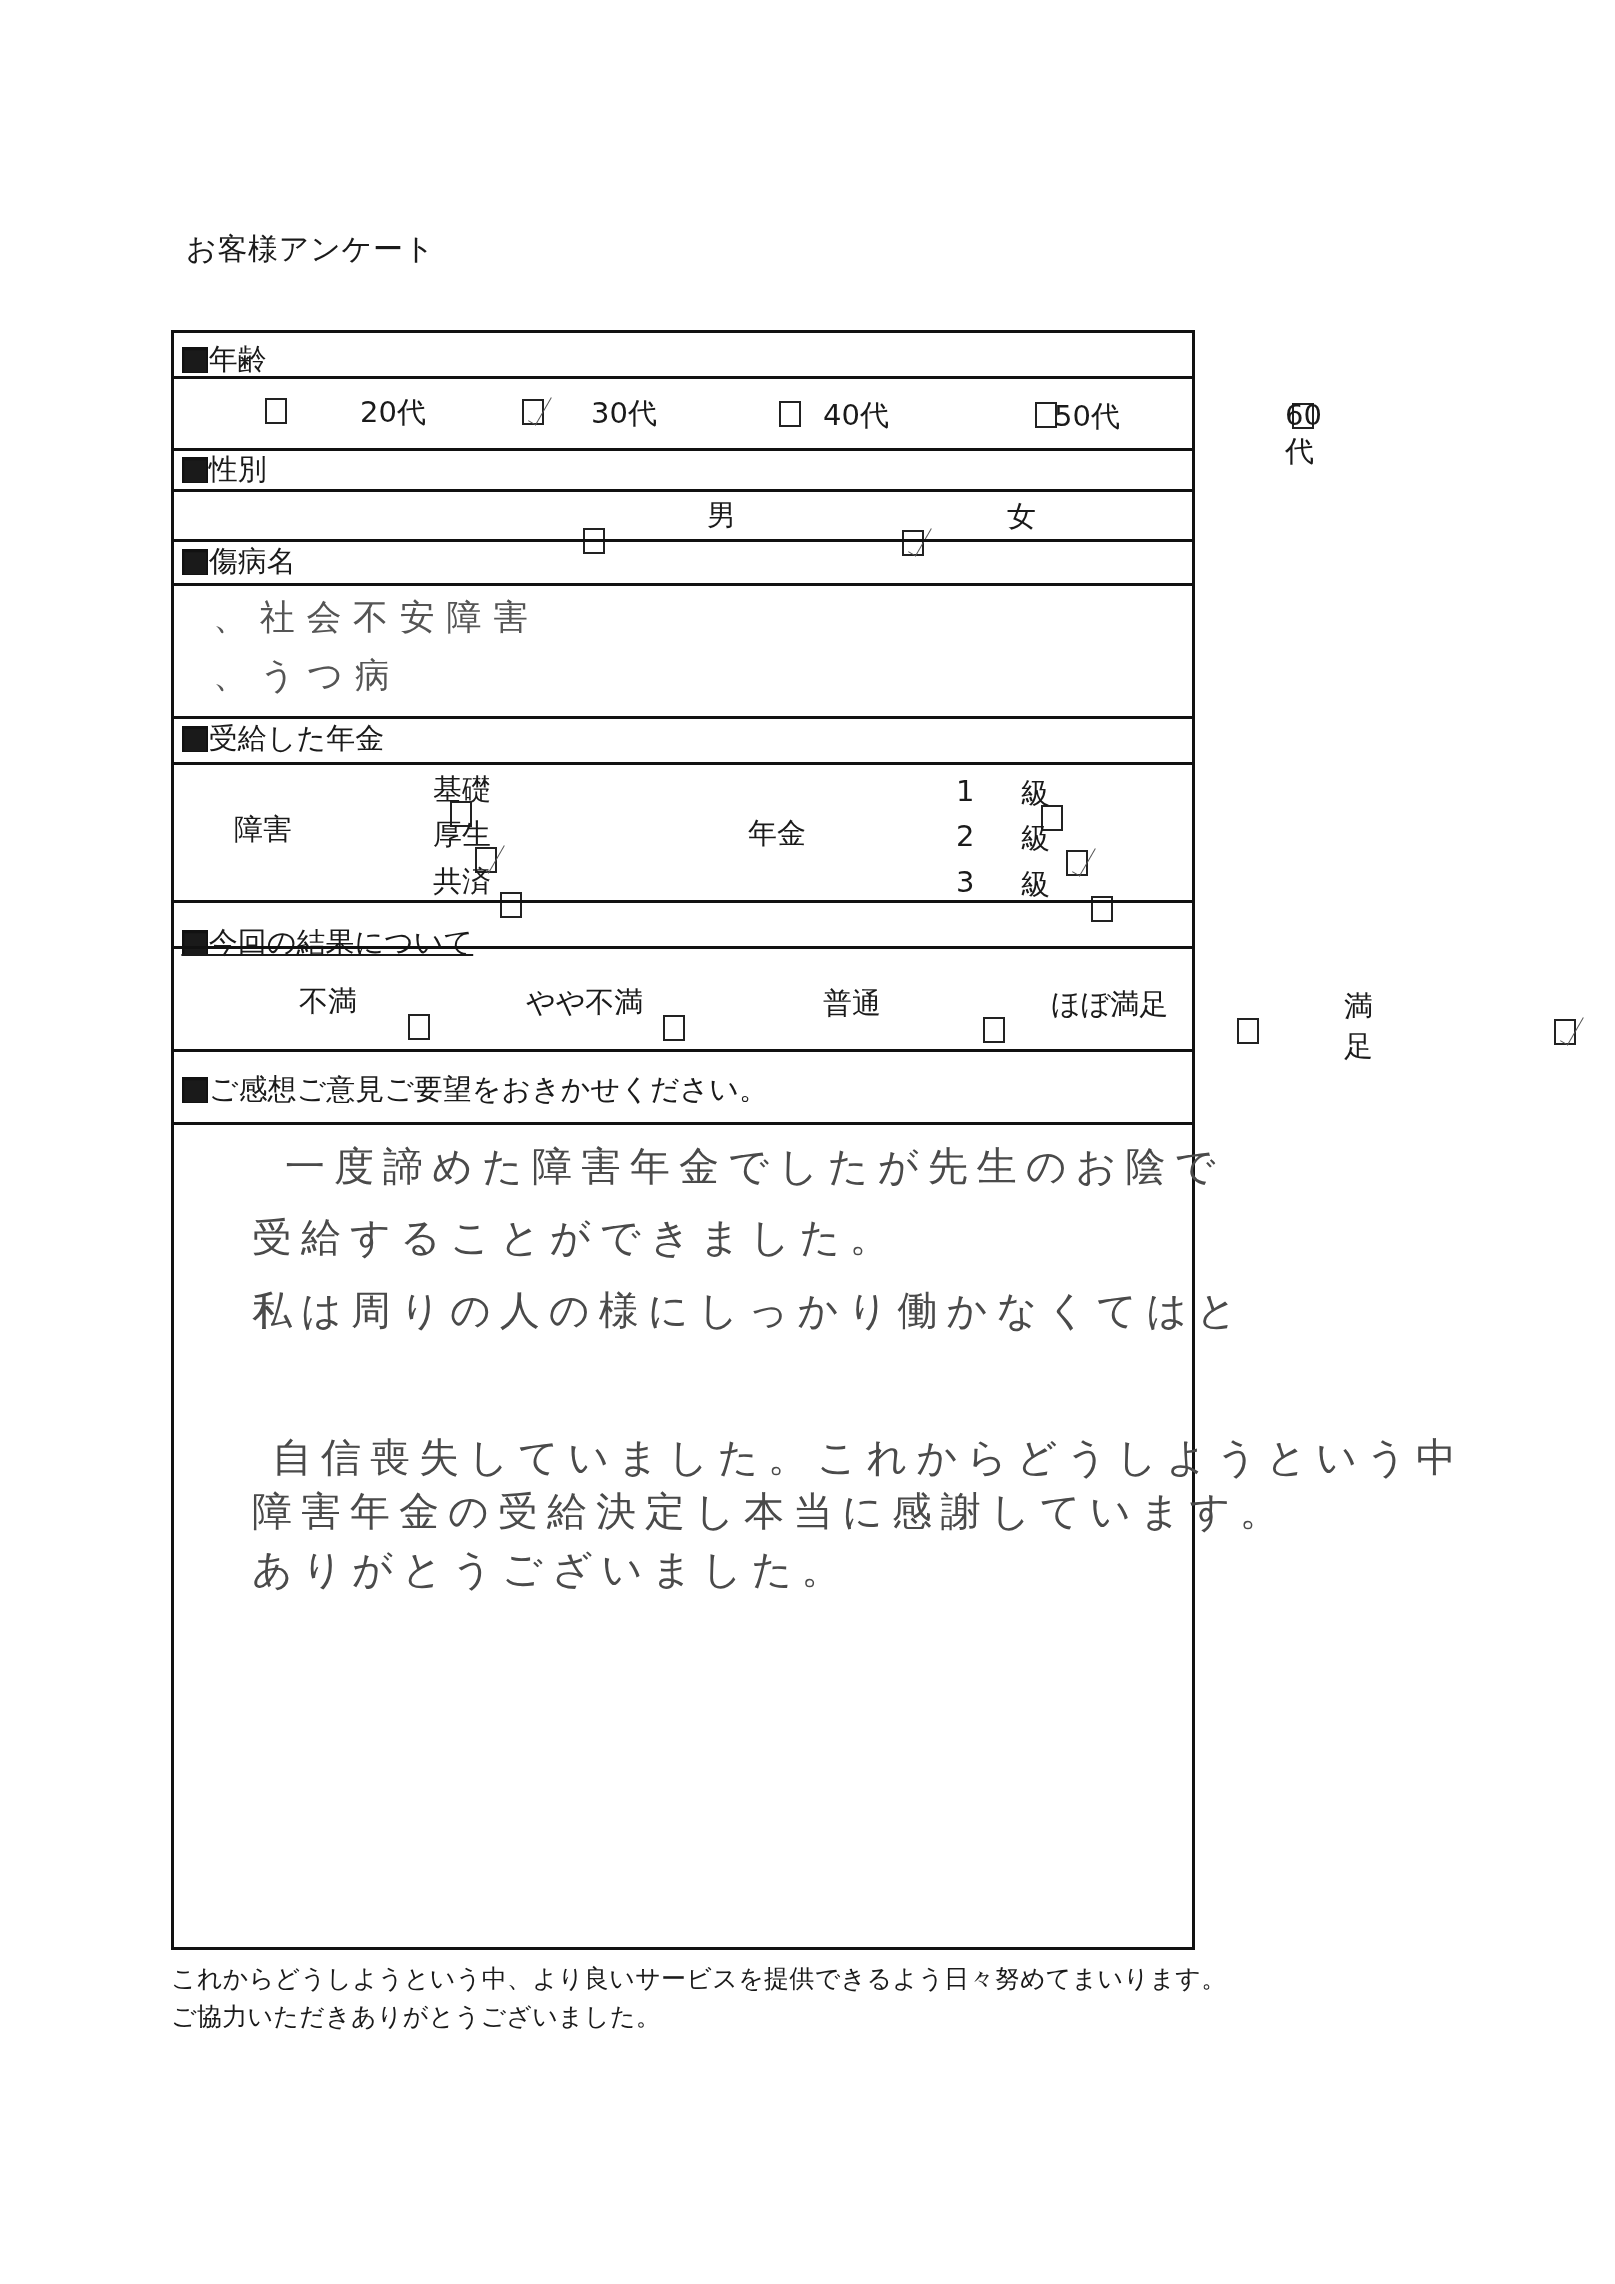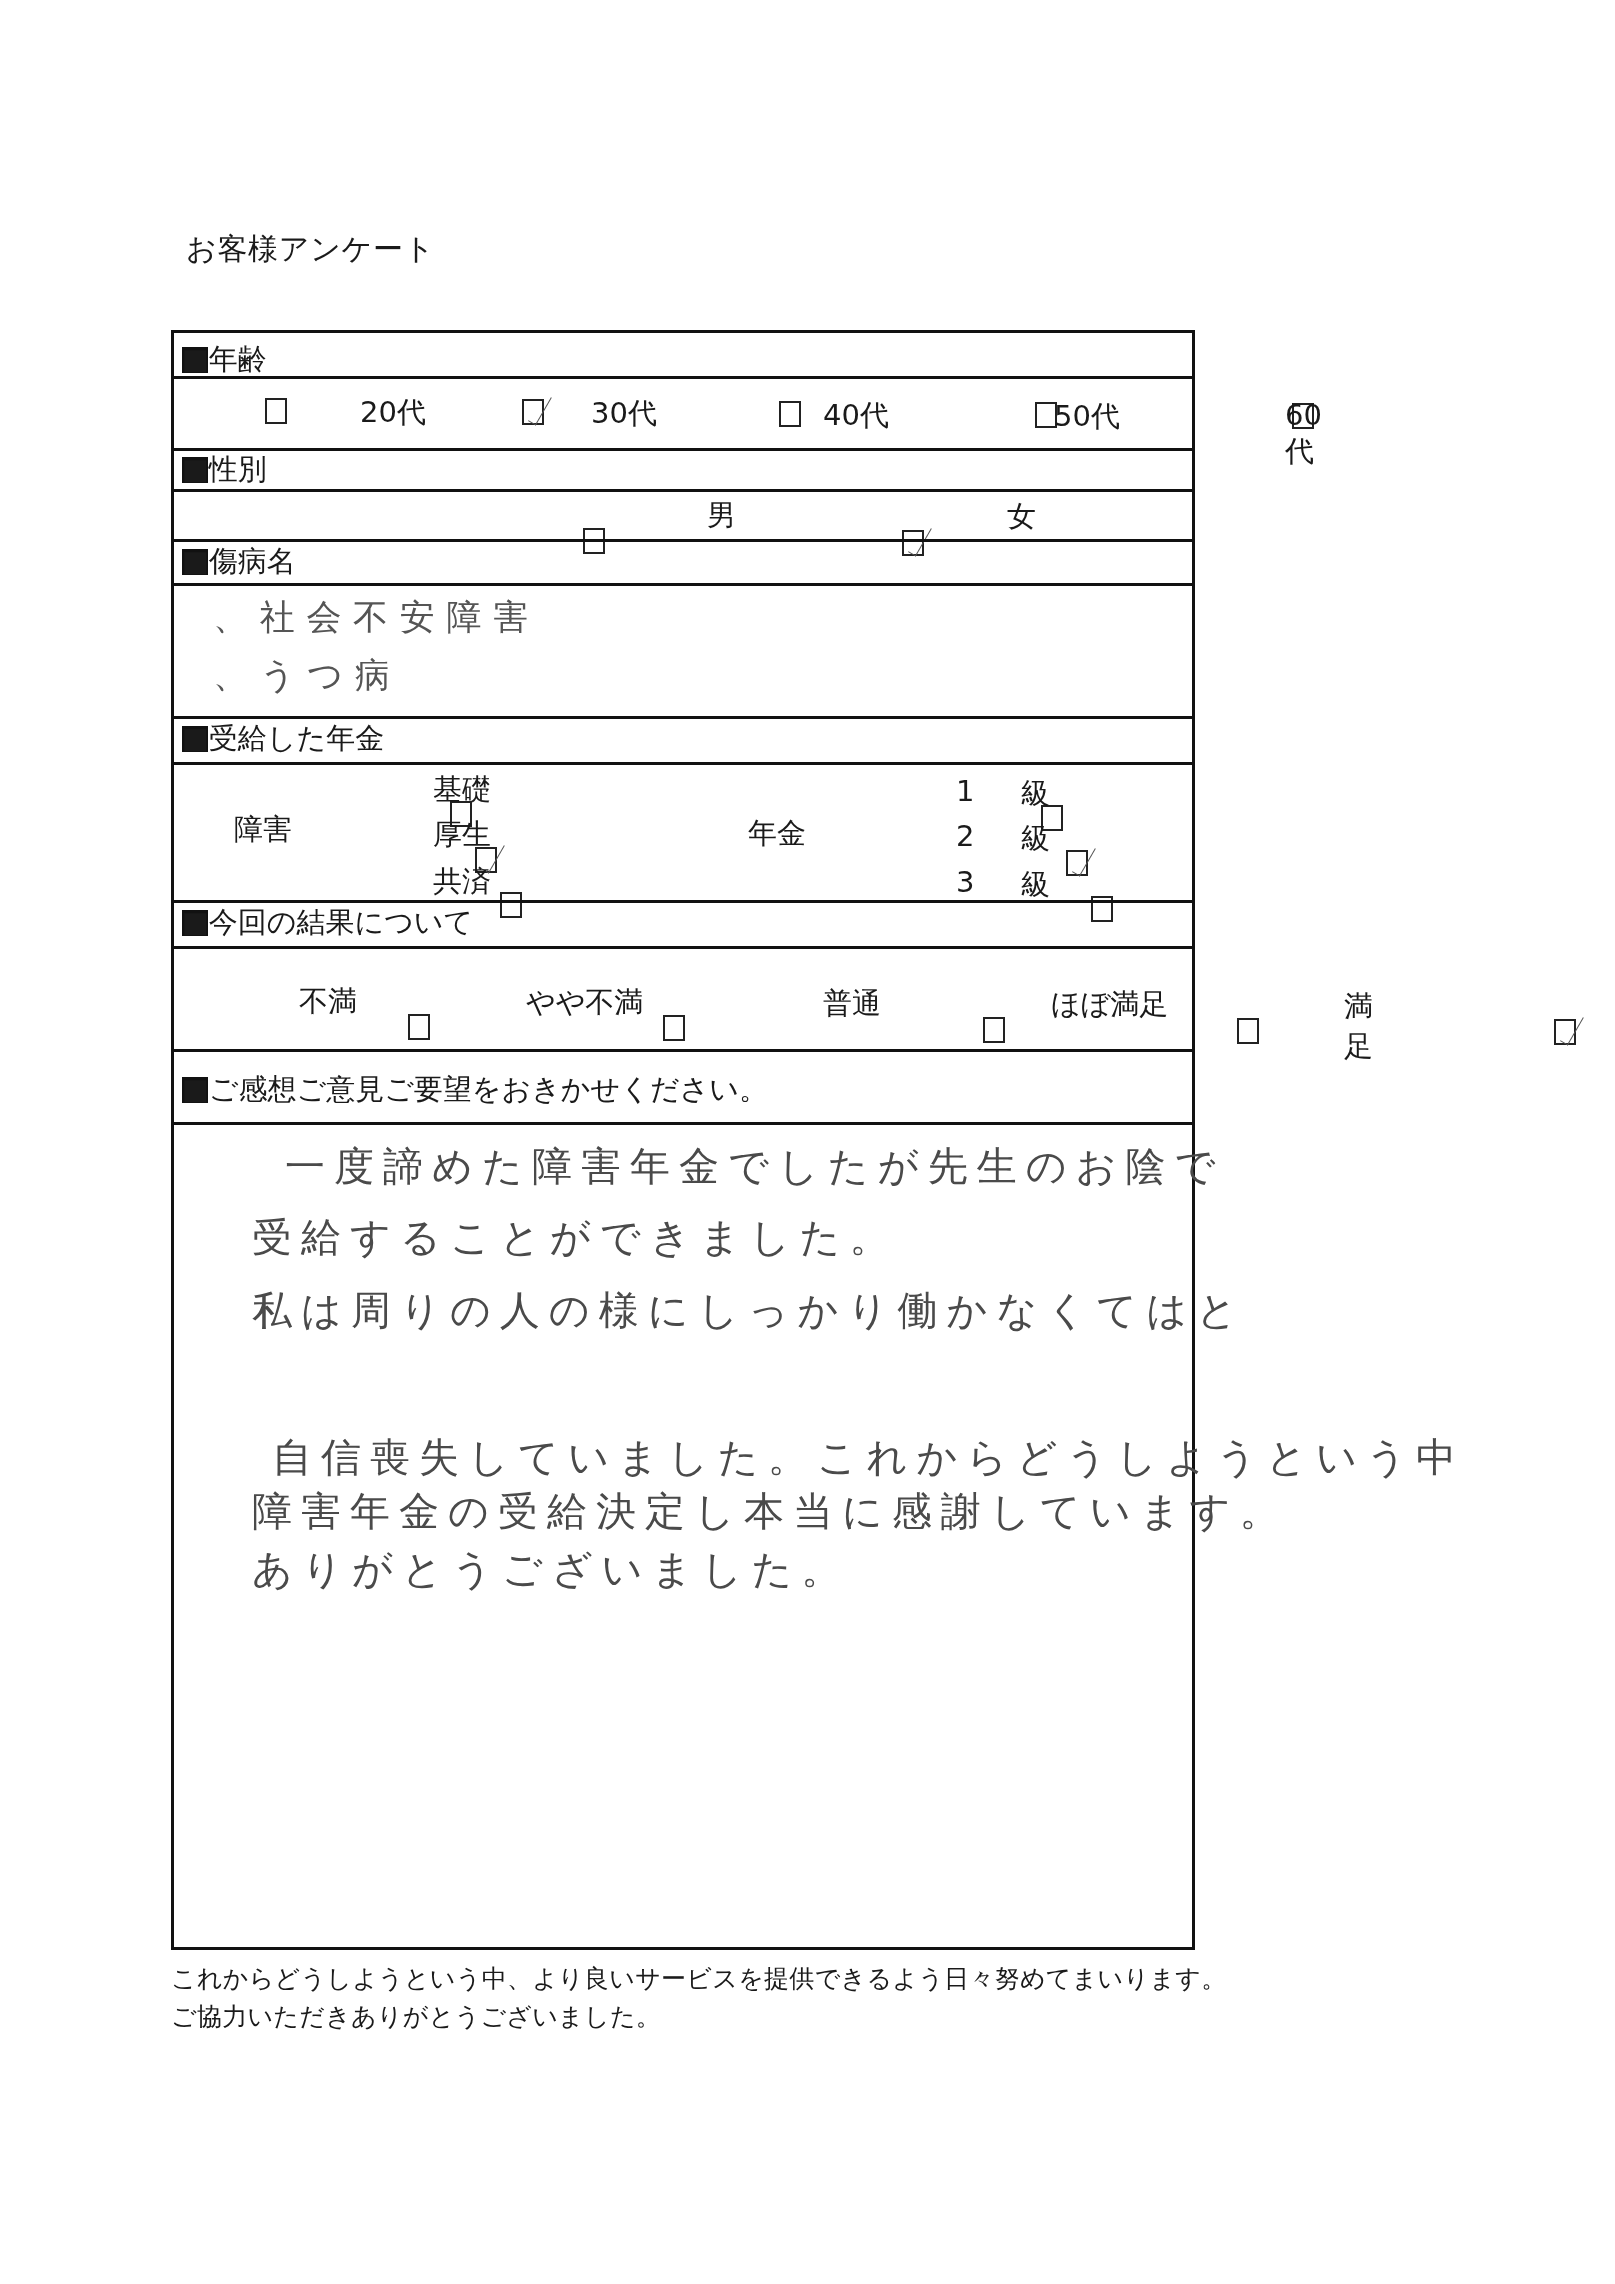--- a/index.html
+++ b/index.html
@@ -100,21 +100,21 @@
   <span class="opt-label" style="left:847px;top:441px;">級</span>
   <span class="cb abs checked" style="left:740px;top:491px;"></span>
   <span class="opt-label" style="left:782px;top:486px;">2</span>
   <span class="opt-label" style="left:847px;top:486px;">級</span>
   <span class="cb abs" style="left:740px;top:537px;"></span>
   <span class="opt-label" style="left:782px;top:532px;">3</span>
   <span class="opt-label" style="left:847px;top:532px;">級</span>
   <div class="hline" style="top:567px;"></div>
 
   
-  <div class="sec-head" style="top:570px;">
+  <div class="sec-head" style="top:590px;text-decoration:underline;">
     <span class="sq"></span>
     <span style="margin-left:-29px;">■今回の結果について</span>
   </div>
   <div class="hline" style="top:613px;"></div>
 
   
   <span class="cb abs" style="left:31px;top:655px;"></span>
   <span class="opt-label" style="left:125px;top:649px;">不満</span>
   <span class="cb abs" style="left:261px;top:656px;"></span>
   <span class="opt-label" style="left:352px;top:650px;">やや不満</span>

